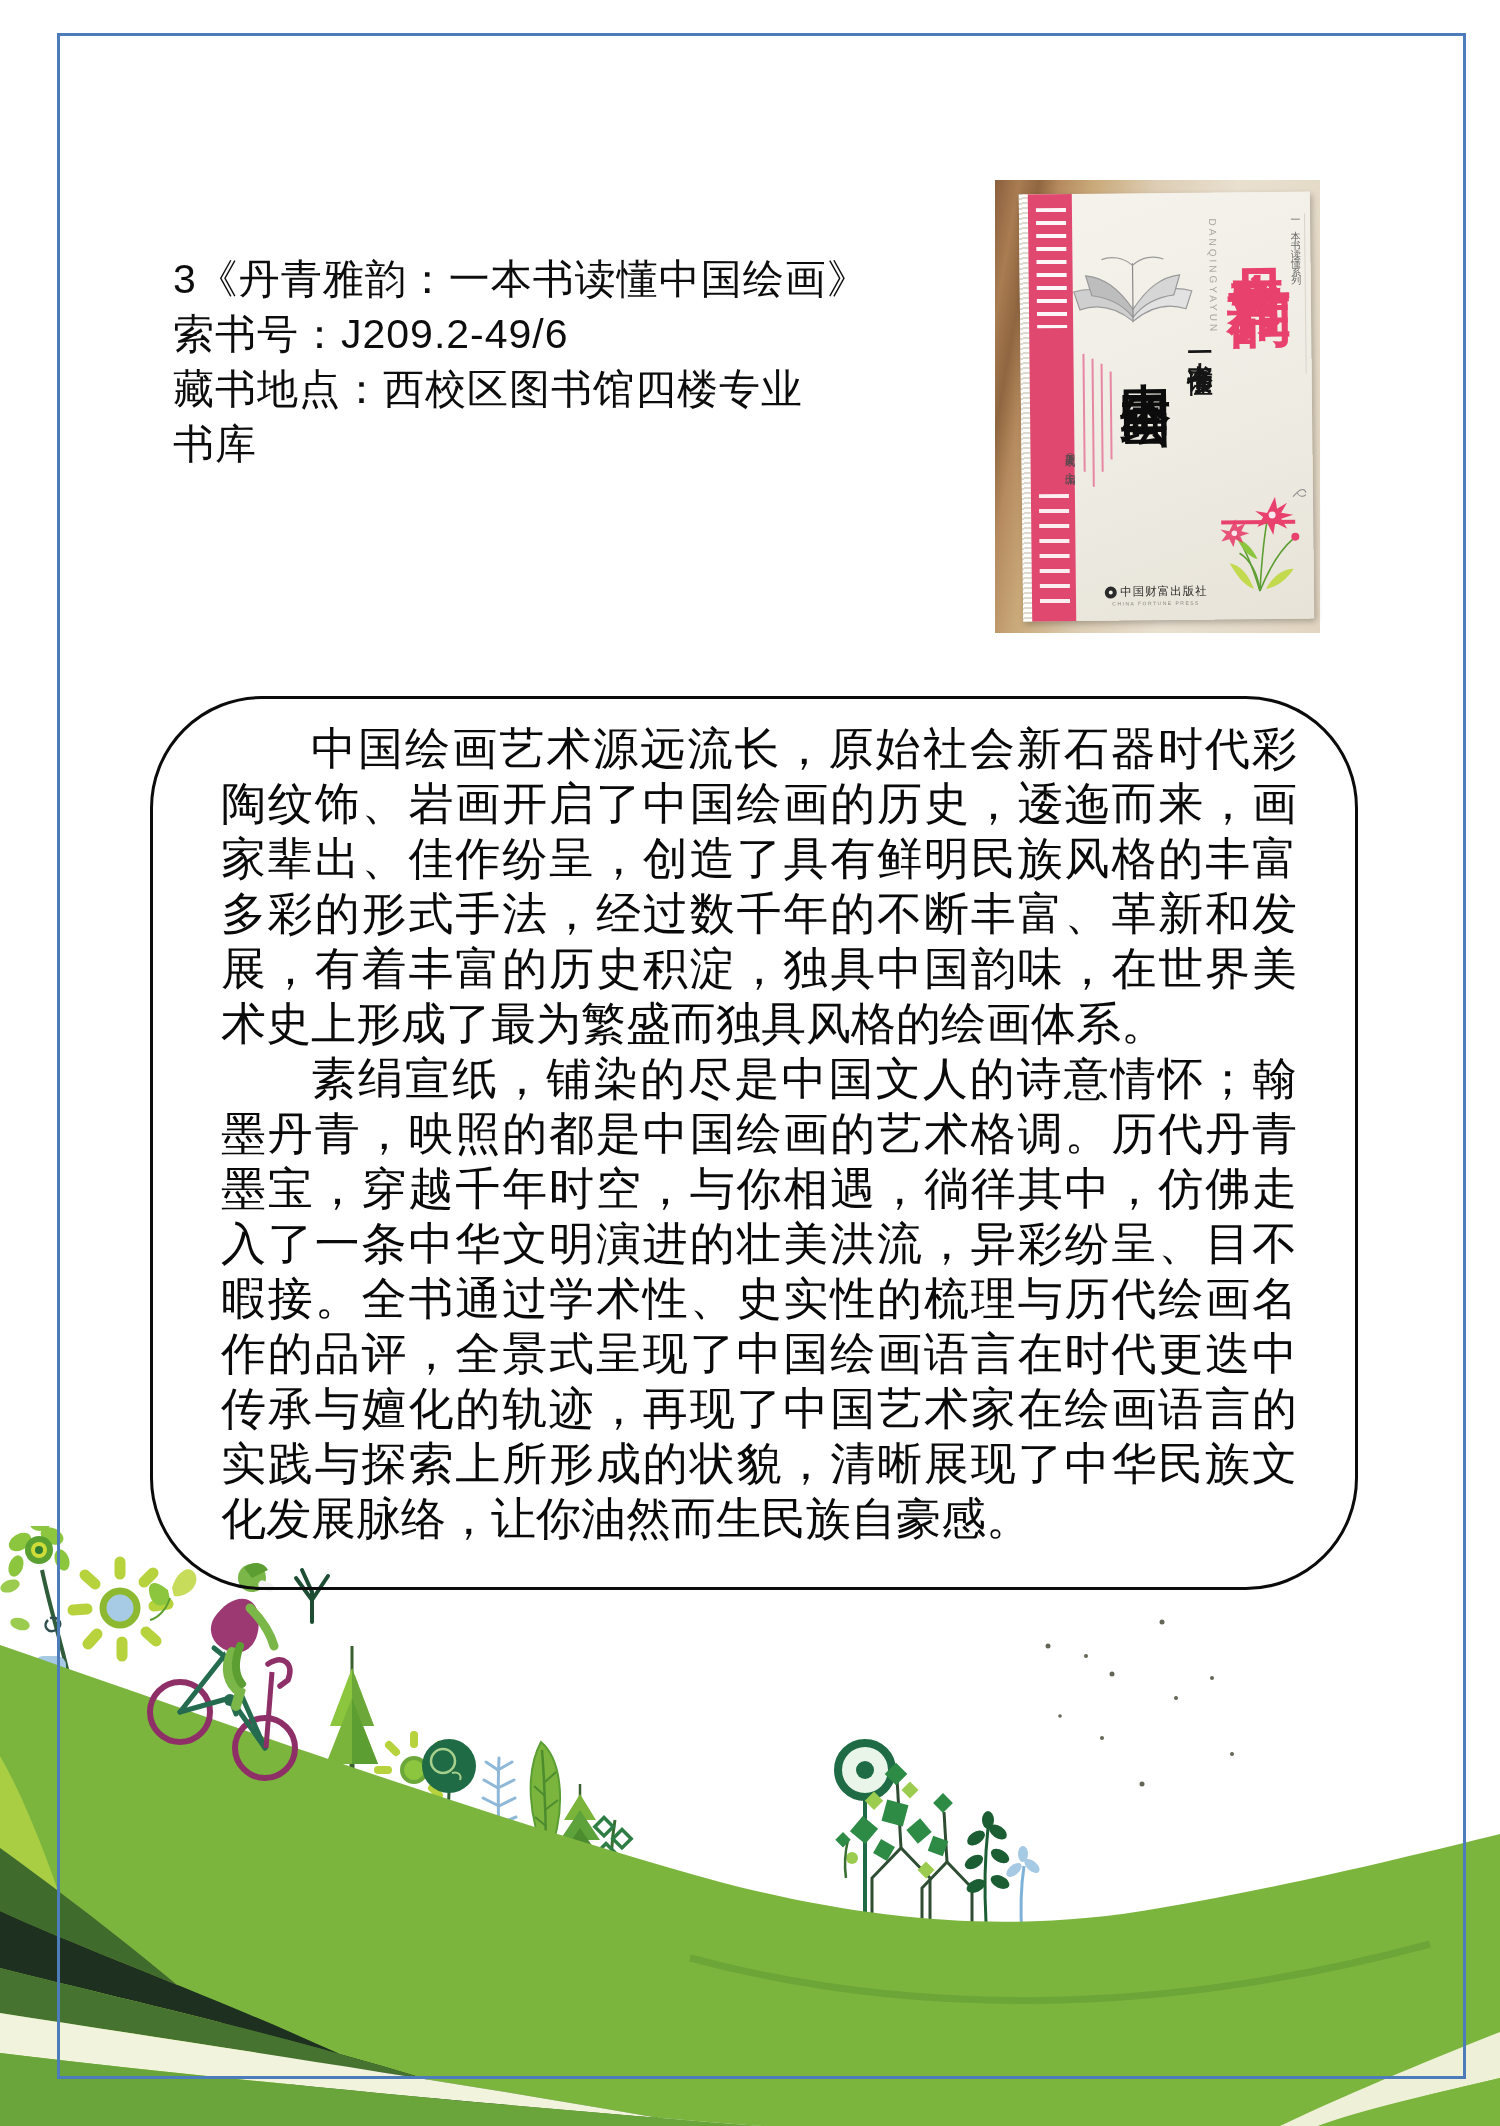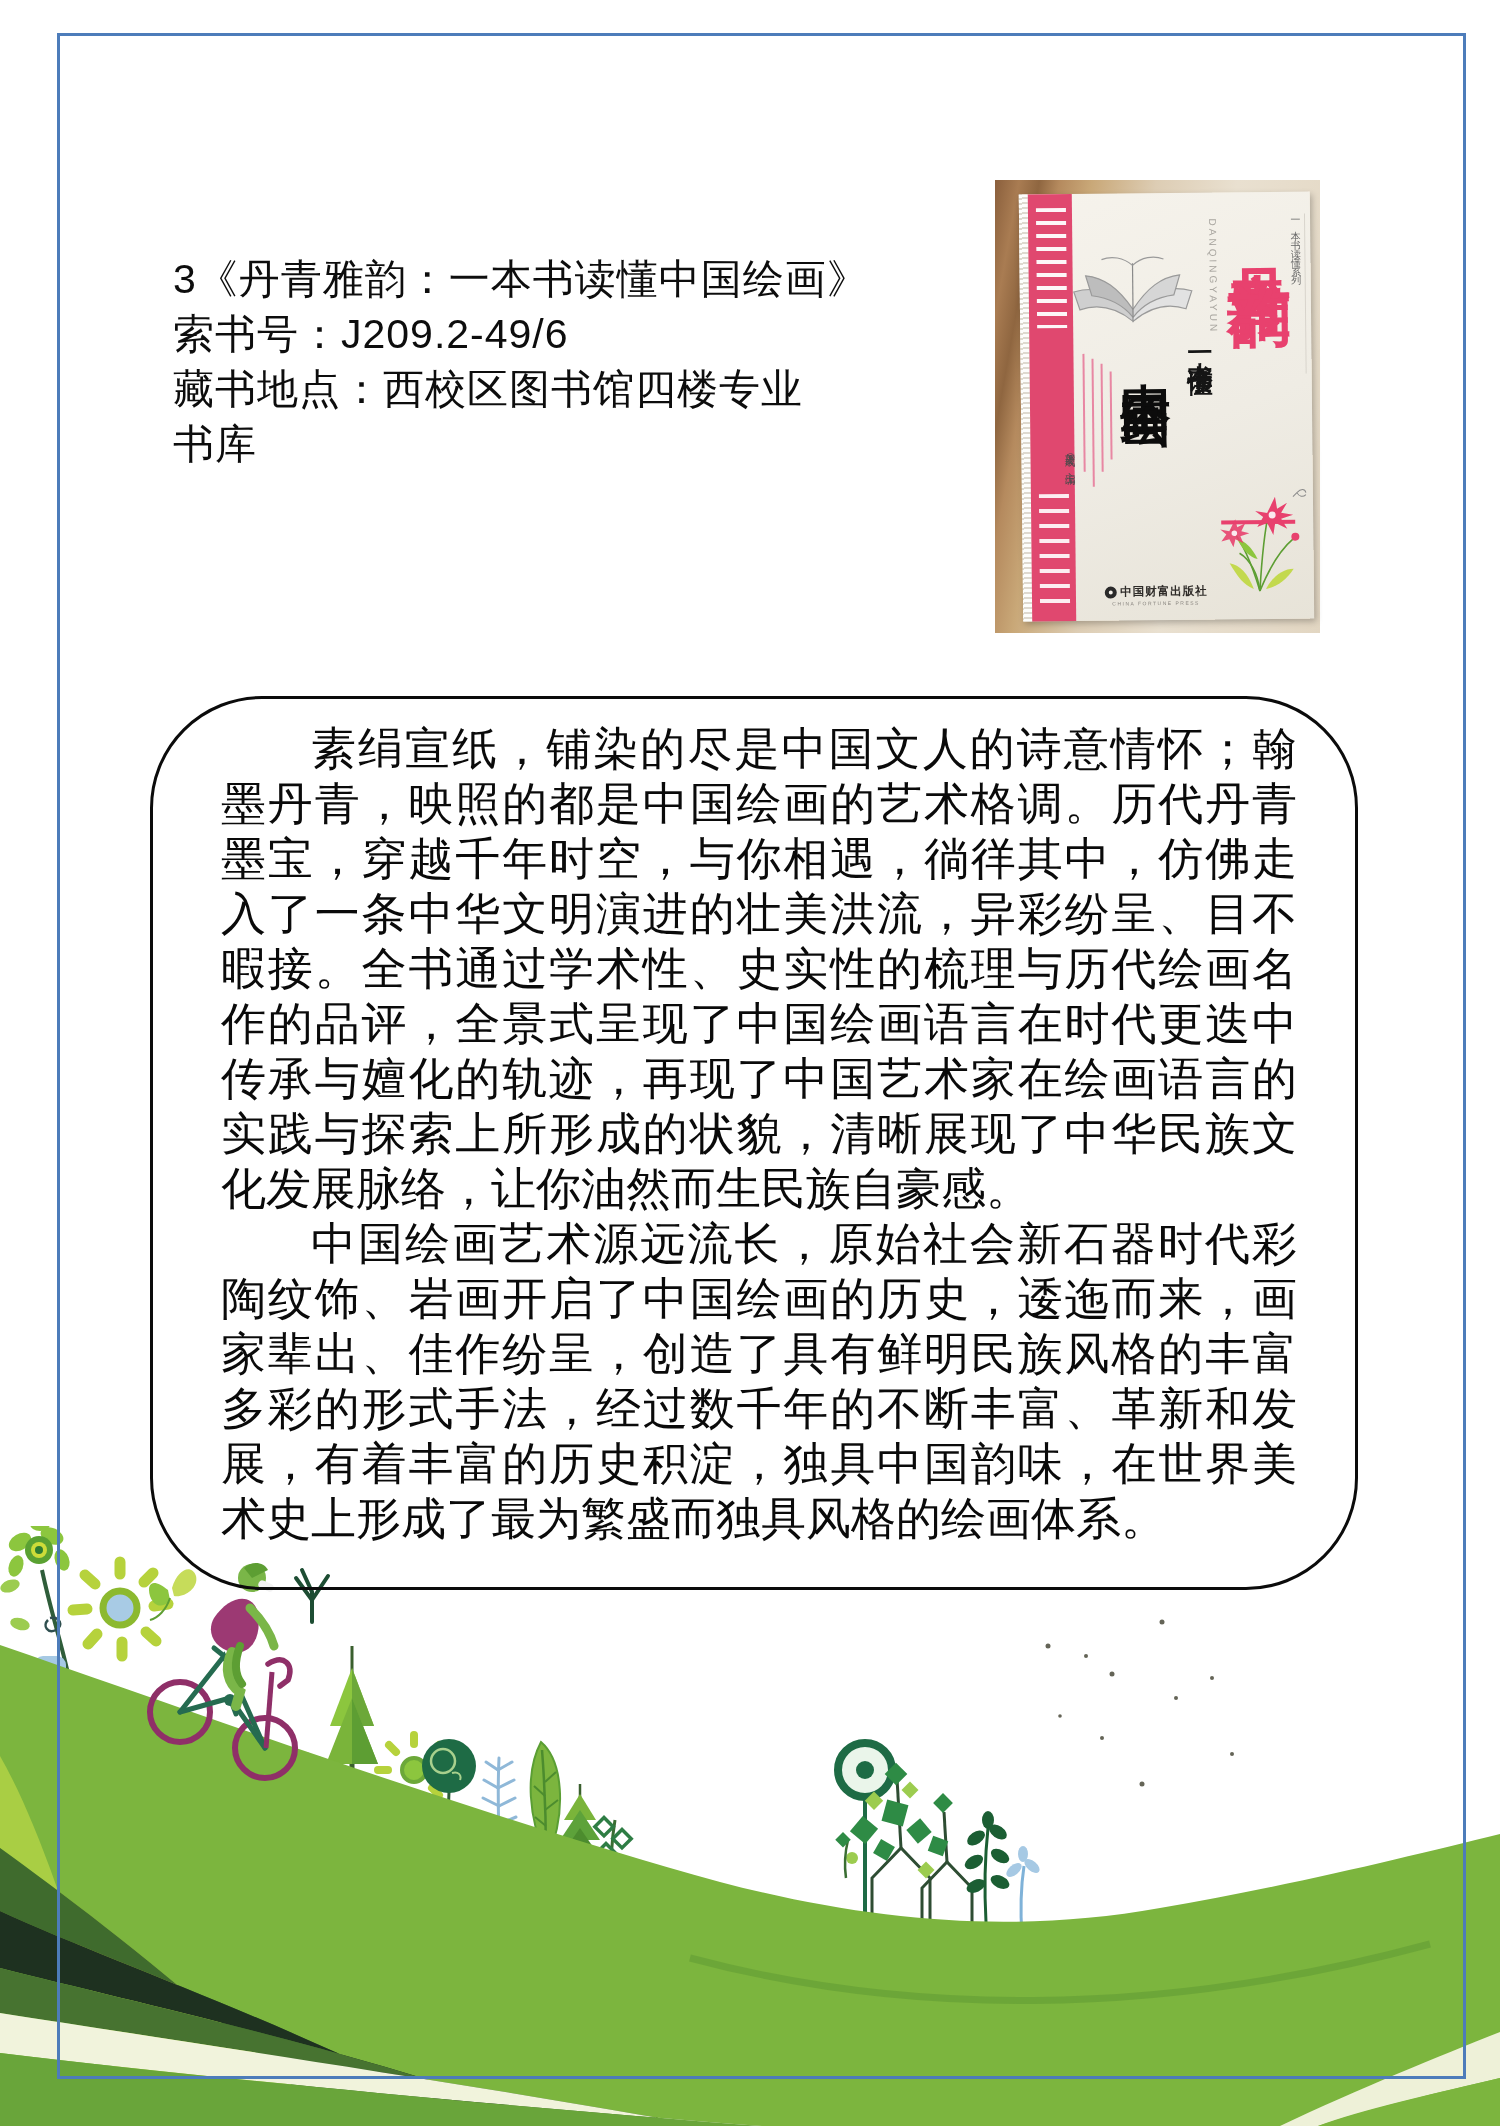--- a/index.html
+++ b/index.html
@@ -33,21 +33,21 @@
   #big-title{right:20px;top:26px;height:310px;font-size:63px;font-weight:800;color:#e8416e;letter-spacing:5px;line-height:1;}
   #title-rule{right:18px;top:328px;width:74px;height:4px;background:#e8416e;}
   #tagline{left:164px;top:146px;height:160px;font-size:25px;font-weight:700;color:#151515;letter-spacing:3px;}
   #subject{left:92px;top:150px;height:240px;font-size:50px;font-weight:800;color:#0c0c0c;letter-spacing:7px;}
   .blurb-line{position:absolute;width:2px;background:#e887a3;}
   #editor{left:42px;top:250px;height:130px;font-size:10.5px;color:#4a4a4a;letter-spacing:2px;}
   #publisher{left:50%;bottom:14px;transform:translateX(-62%);text-align:center;white-space:nowrap;}
   #publisher .row{display:flex;align-items:center;gap:4px;}
   #publisher .logo{width:12px;height:12px;border-radius:50%;background:#2a2a2a;position:relative;}
   #publisher .logo::after{content:"";position:absolute;left:4px;top:4px;width:4px;height:4px;border-radius:50%;background:#f6f3ec;}
-  #publisher .cn{font-size:11.5px;font-weight:700;color:#2e2b28;letter-spacing:1px;text-align:center;}
+  #publisher .cn{font-size:11.5px;font-weight:400;color:#2e2b28;letter-spacing:1px;text-align:center;}
   #publisher .en{font-size:5px;color:#8a8680;letter-spacing:1.5px;margin-top:1px;}
 
   
   #descbox{left:150px;top:696px;width:1202px;height:888px;border:3px solid #0b0b0b;border-radius:112px;z-index:10;background:transparent;}
   #desc-inner{position:absolute;left:68px;right:58px;top:22px;bottom:10px;
       font-family:"DejaVu Serif","Liberation Serif",serif;
       font-size:45px;line-height:55px;color:#0a0a0a;text-align:justify;text-justify:inter-ideograph;}
   #desc-inner p{margin:0;text-indent:2em;}
 
   
@@ -126,22 +126,22 @@
         <span class="logo"></span>
         <span class="cn">中国财富出版社</span>
       </div>
       <div class="en">CHINA FORTUNE PRESS</div>
     </div>
   </div>
 </div>
 
 <div id="descbox" class="abs">
   <div id="desc-inner">
+    <p>中国绘画艺术源远流长，原始社会新石器时代彩陶纹饰、岩画开启了中国绘画的历史，逶迤而来，画家辈出、佳作纷呈，创造了具有鲜明民族风格的丰富多彩的形式手法，经过数千年的不断丰富、革新和发展，有着丰富的历史积淀，独具中国韵味，在世界美术史上形成了最为繁盛而独具风格的绘画体系。</p>
     <p>素绢宣纸，铺染的尽是中国文人的诗意情怀；翰墨丹青，映照的都是中国绘画的艺术格调。历代丹青墨宝，穿越千年时空，与你相遇，徜徉其中，仿佛走入了一条中华文明演进的壮美洪流，异彩纷呈、目不暇接。全书通过学术性、史实性的梳理与历代绘画名作的品评，全景式呈现了中国绘画语言在时代更迭中传承与嬗化的轨迹，再现了中国艺术家在绘画语言的实践与探索上所形成的状貌，清晰展现了中华民族文化发展脉络，让你油然而生民族自豪感。</p>
-    <p>中国绘画艺术源远流长，原始社会新石器时代彩陶纹饰、岩画开启了中国绘画的历史，逶迤而来，画家辈出、佳作纷呈，创造了具有鲜明民族风格的丰富多彩的形式手法，经过数千年的不断丰富、革新和发展，有着丰富的历史积淀，独具中国韵味，在世界美术史上形成了最为繁盛而独具风格的绘画体系。</p>
   </div>
 </div>
 
 <svg id="footer-art" class="abs" viewBox="0 0 1500 600">
 
   <g>
     <path d="M42,44 C52,92 66,130 74,176" stroke="#2f5d3a" stroke-width="4" fill="none"></path>
     <g fill="#8cc63e">
       <ellipse cx="20" cy="16" rx="12" ry="8" transform="rotate(-30 20 16)"></ellipse>
       <ellipse cx="52" cy="10" rx="12" ry="8" transform="rotate(25 52 10)"></ellipse>

